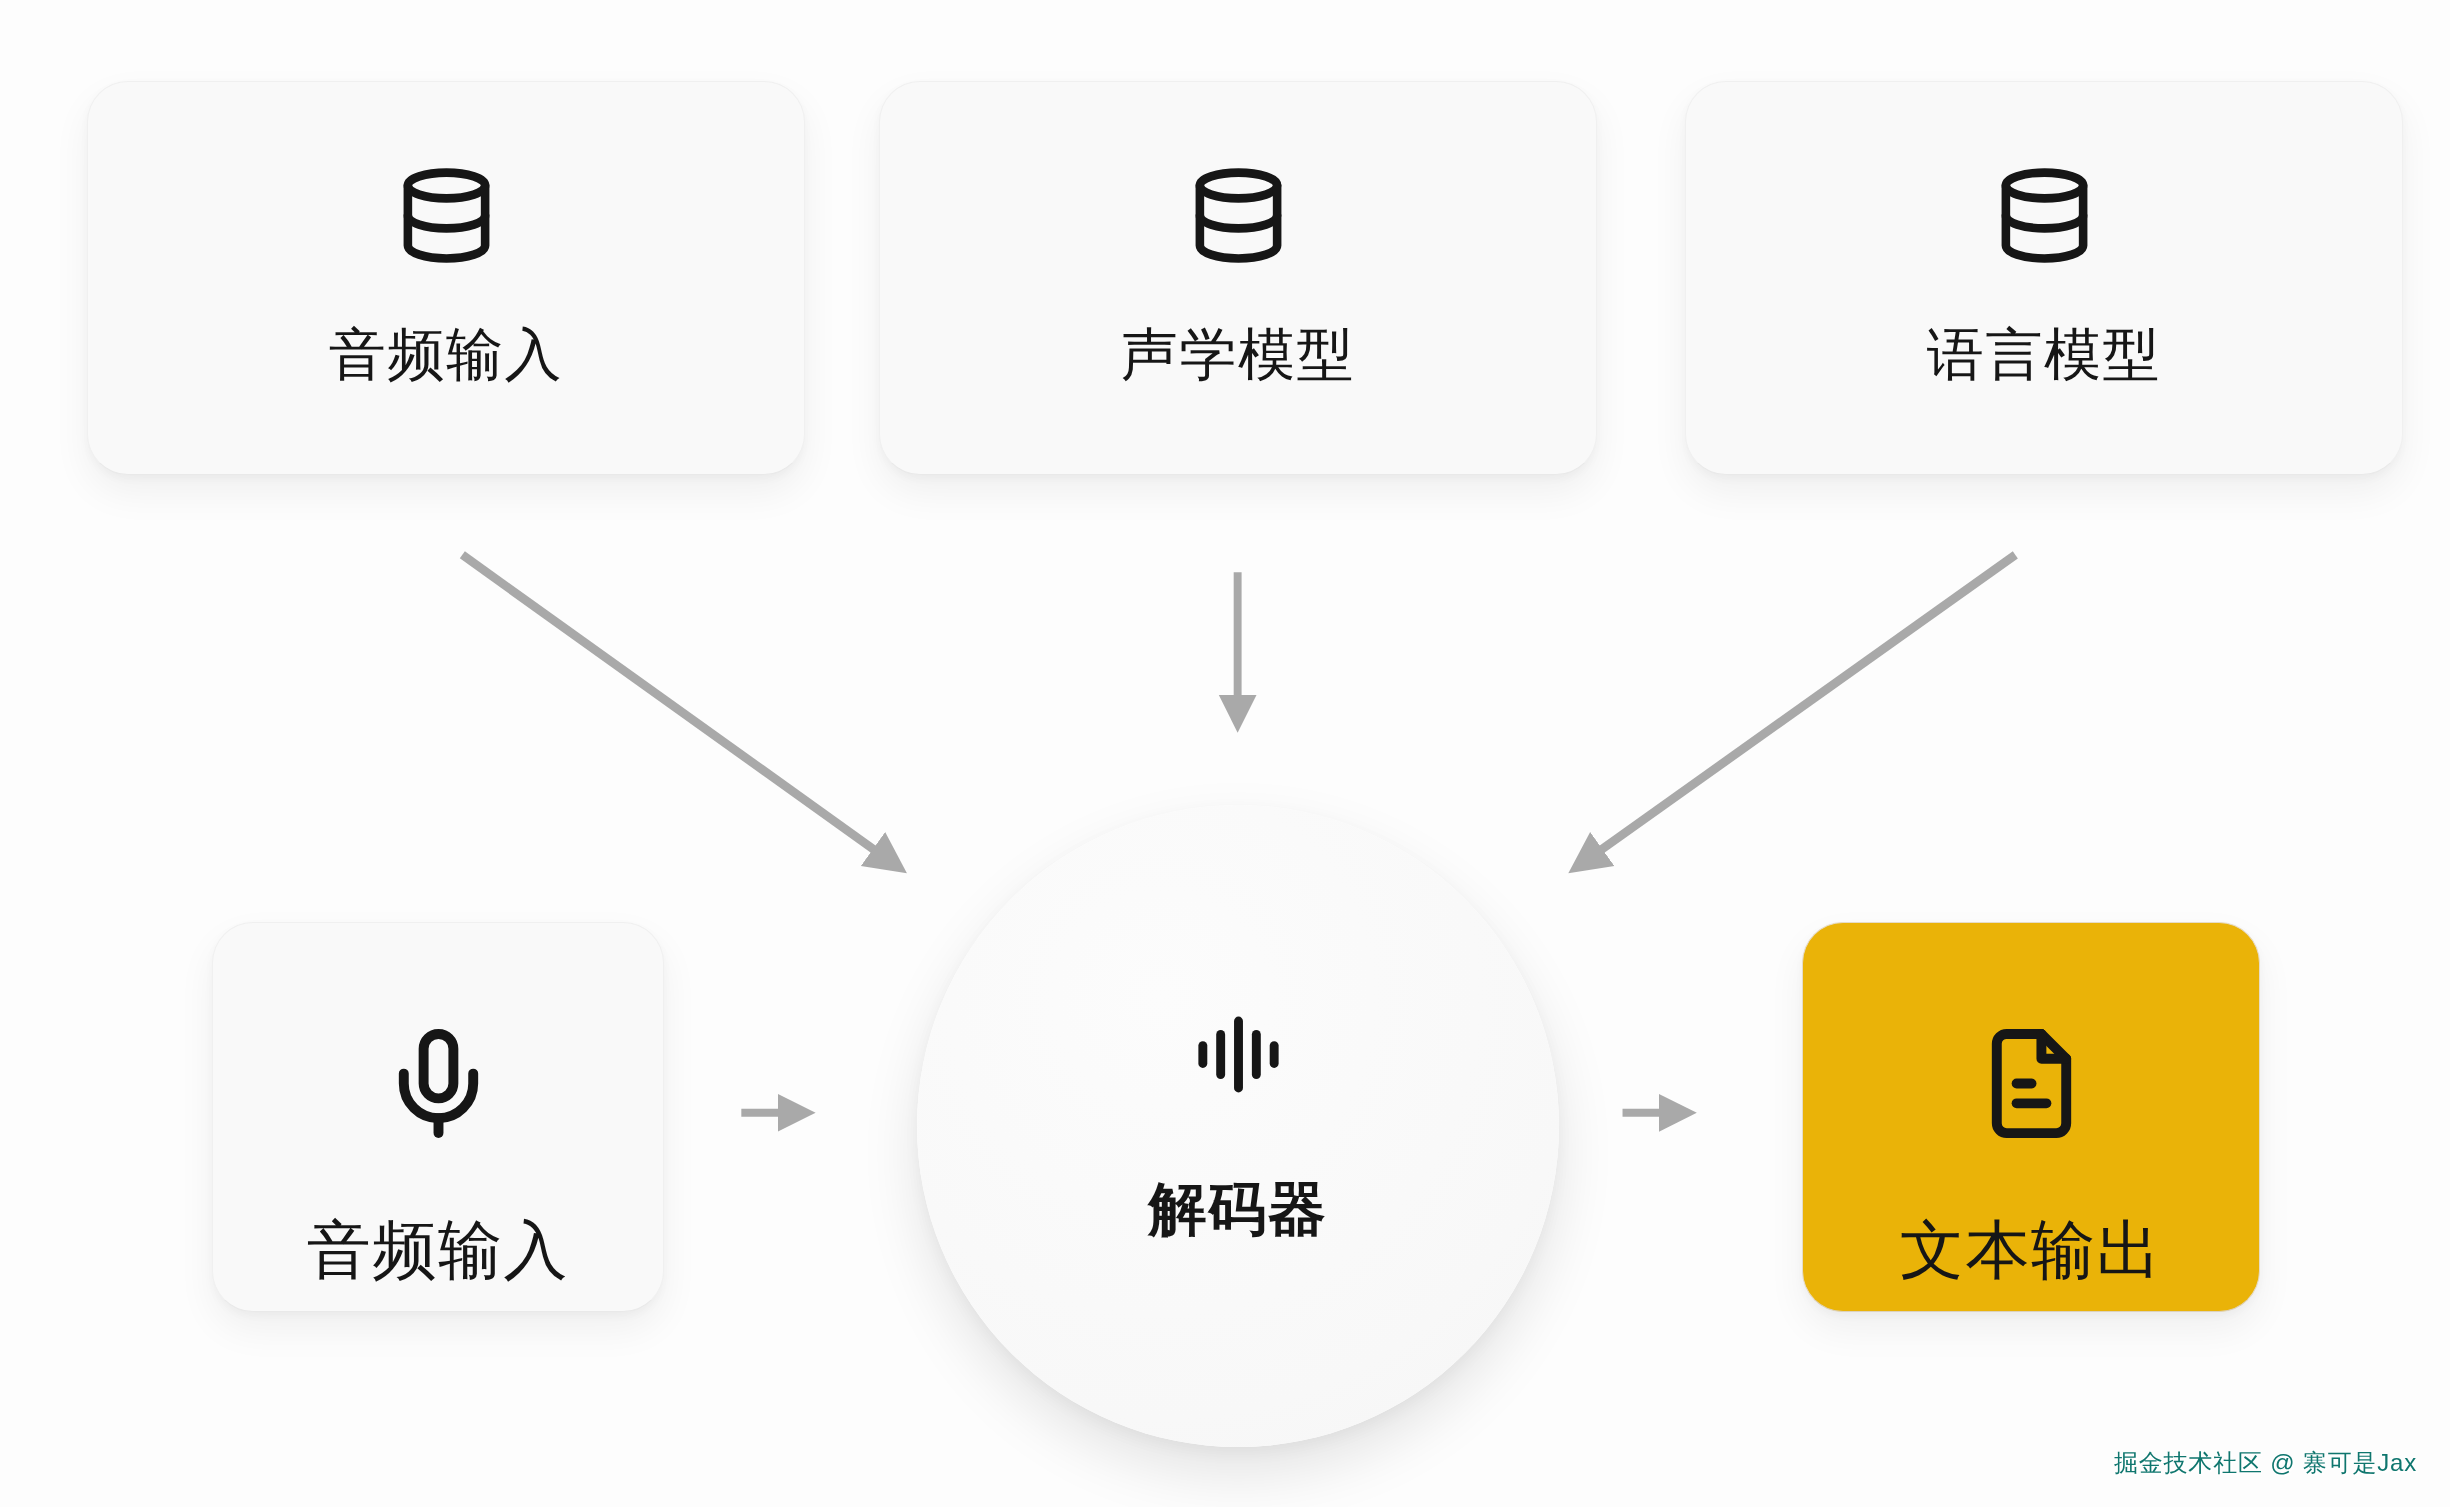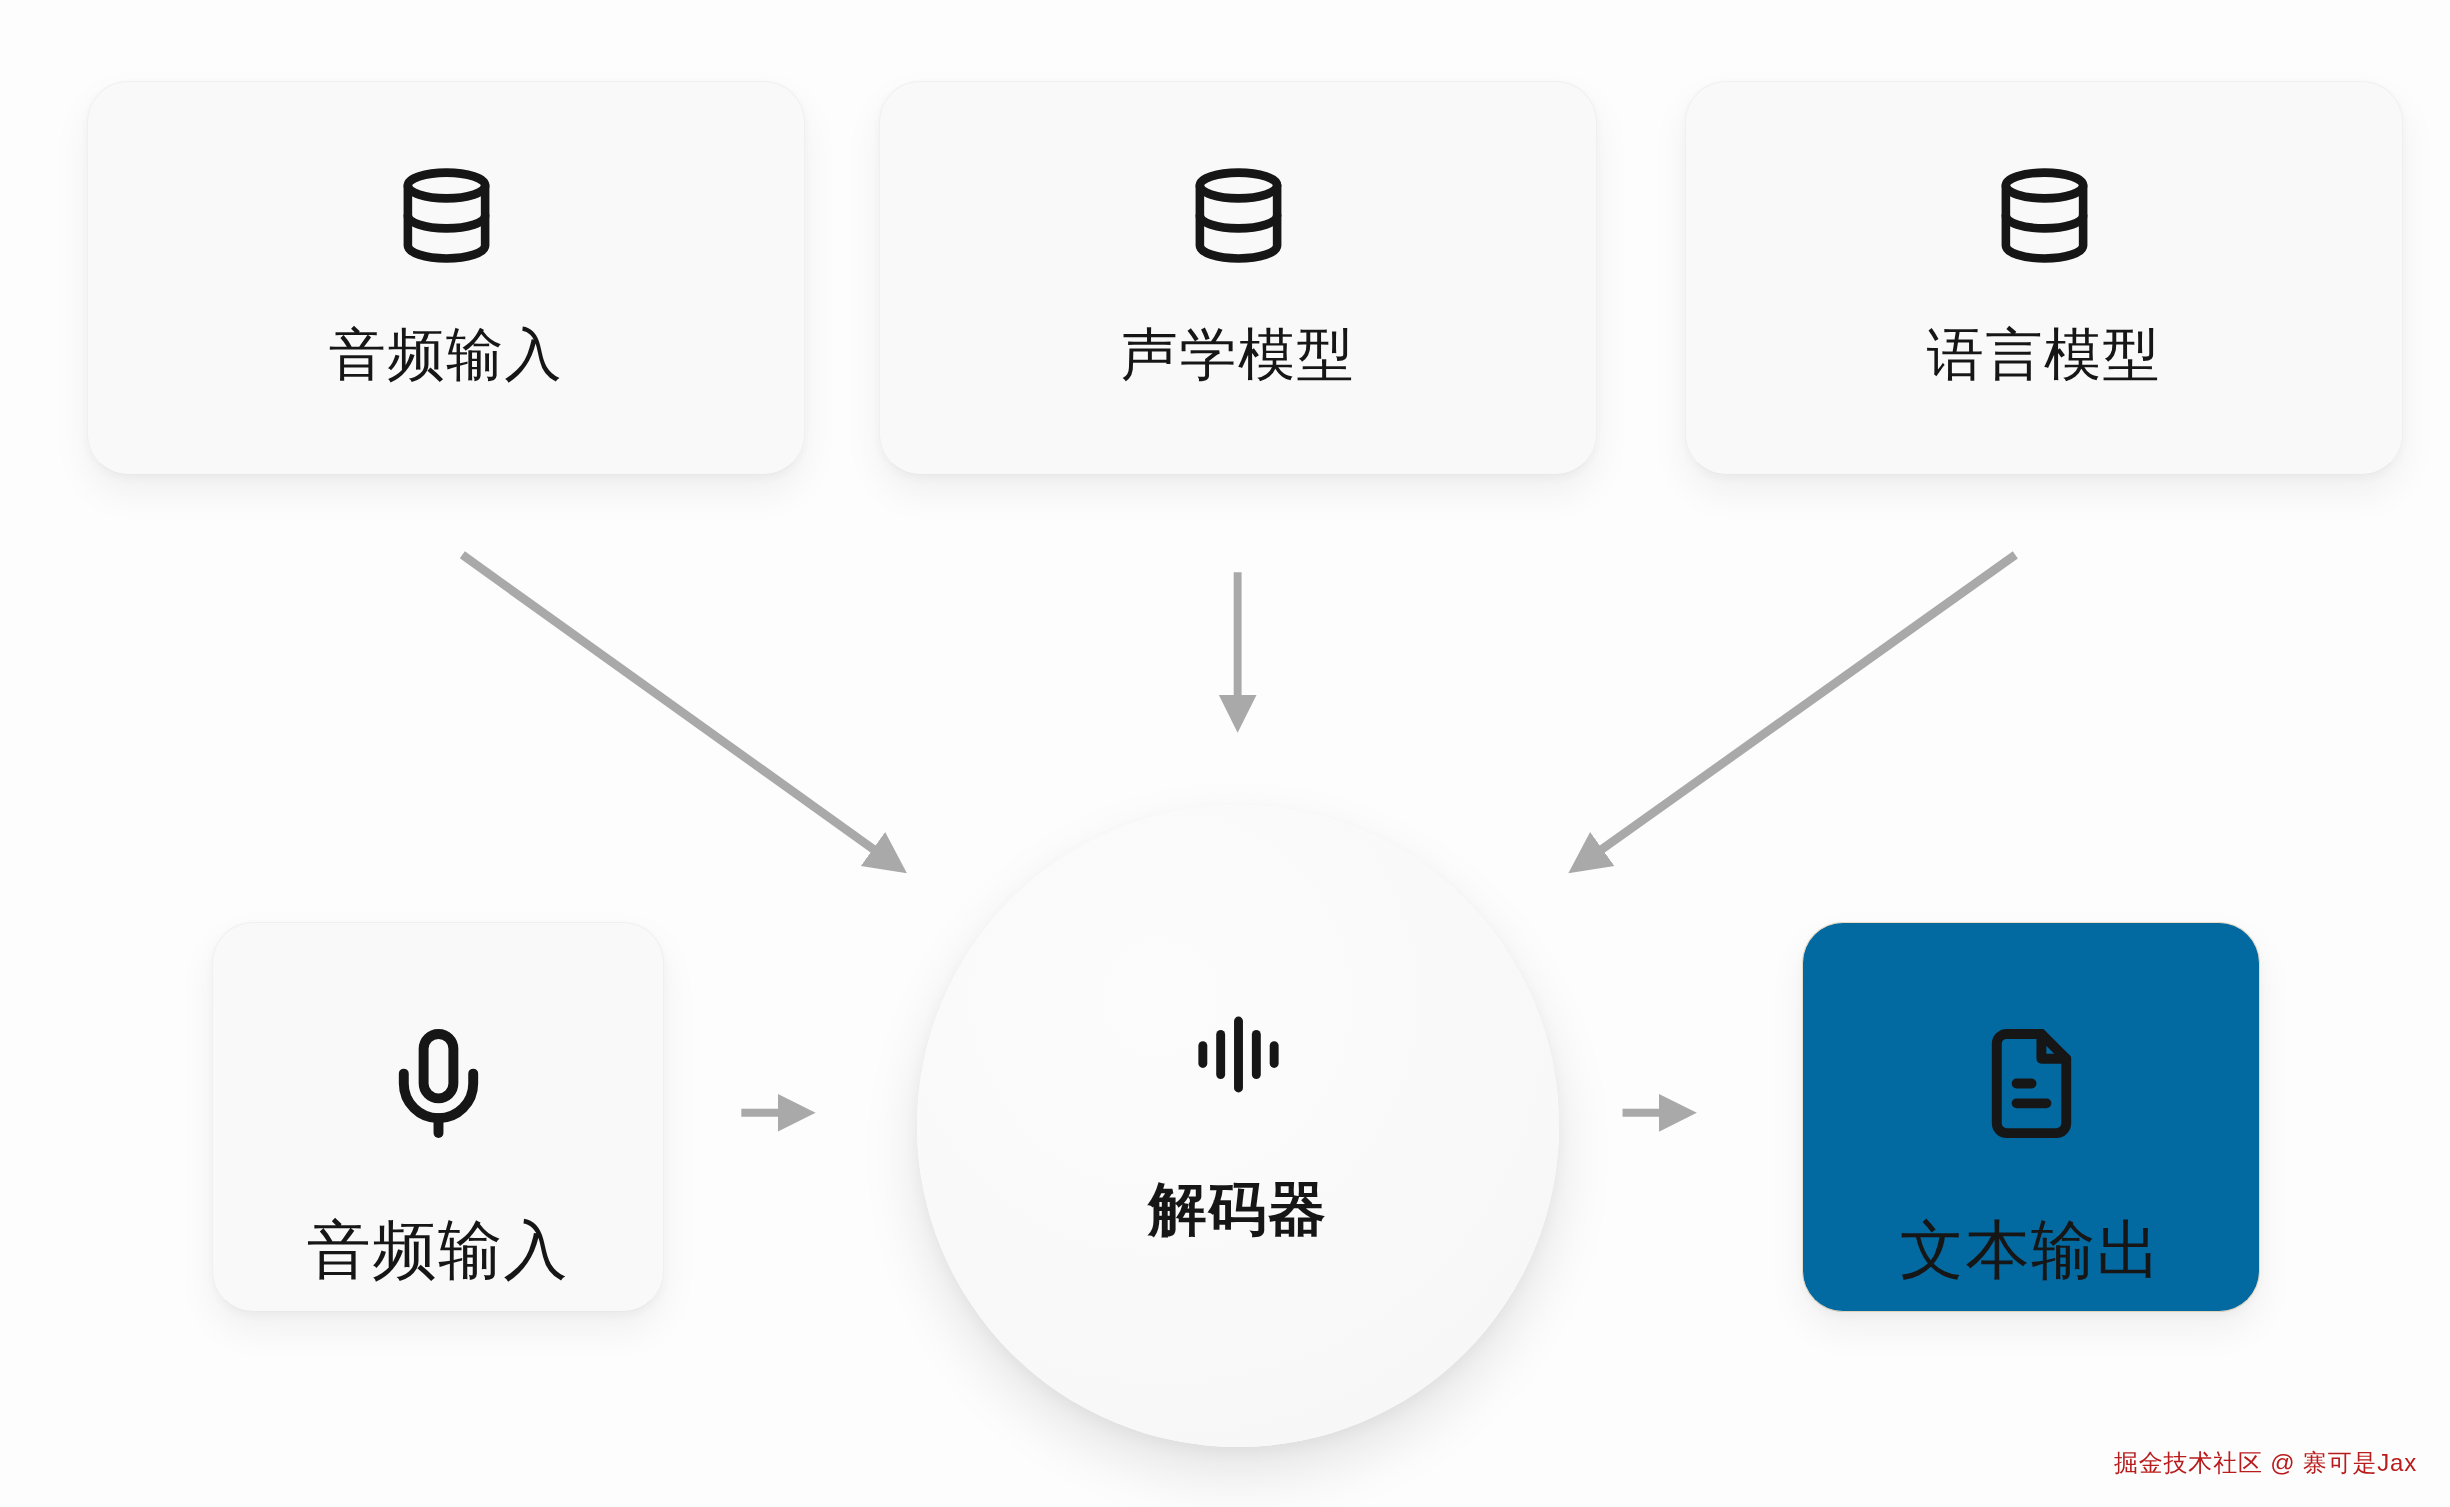--- a/index.html
+++ b/index.html
@@ -19,21 +19,21 @@
     border-bottom-color:#e9e9e9;
     border-radius:41px;
     box-shadow:0 17.4px 38px rgba(0,0,0,0.055), 0 3.2px 8px rgba(0,0,0,0.03);
     box-sizing:border-box;
   }
   .card-dictionary{left:87px;top:81px;width:718px;height:394px;}
   .card-acoustic {left:879px;top:81px;width:718px;height:394px;}
   .card-language {left:1685px;top:81px;width:718px;height:394px;}
   .card-audio    {left:212px;top:922px;width:452px;height:390px;}
   .card-output   {left:1802px;top:922px;width:458px;height:390px;
-                  background:#0369a1;border-color:#e6dcc8;border-bottom-color:#ddd2bc;}
+                  background:#eab308;border-color:#e6dcc8;border-bottom-color:#ddd2bc;}
   .decoder{
     position:absolute;left:917px;top:805px;width:642px;height:642px;
     border-radius:50%;
     background:radial-gradient(circle at 38% 30%, #fcfcfc 0%, #f8f8f8 70%, #f5f5f5 100%);
     box-shadow:0 27px 59px rgba(0,0,0,0.10), 0 6.3px 16px rgba(0,0,0,0.04);
   }
   .icon-wrap{
     position:absolute;left:0;right:0;
     display:flex;justify-content:center;align-items:center;
   }
@@ -47,21 +47,21 @@
     letter-spacing:1.6px;
     color:#161616;
     line-height:63px;
   }
   .label-top{top:241px;font-size:57px;}
   .label-bottom{top:296px;font-size:64px;}
   .label-decoder{top:372px;font-size:58px;font-weight:bold;}
   .watermark{
     position:absolute;right:33px;top:1448px;
     font-size:24px;line-height:30px;
-    color:#b91c1c;
+    color:#0f766e;
     text-shadow:1.6px 1.6px 1.6px #ffffff, 2.4px 2.4px 2.4px rgba(255,255,255,0.95);
     letter-spacing:0.8px;
   }
   svg.icon{display:block;}
 </style>
 </head>
 <body>
 
 <div class="stage">
 

